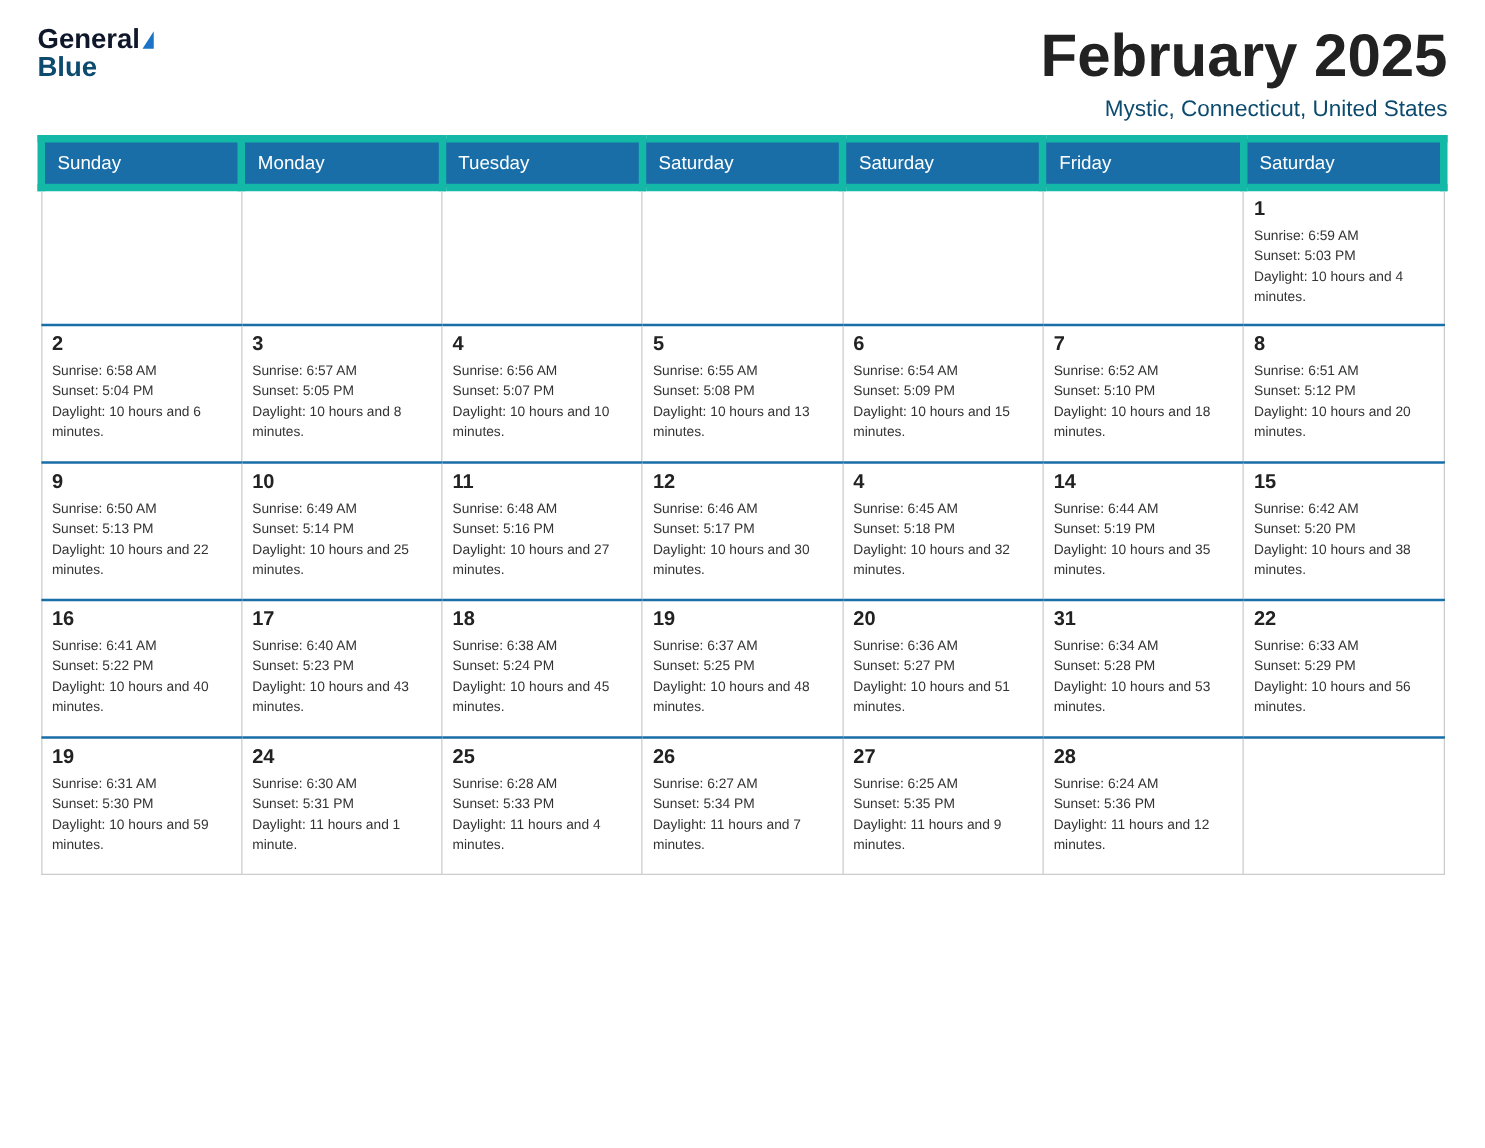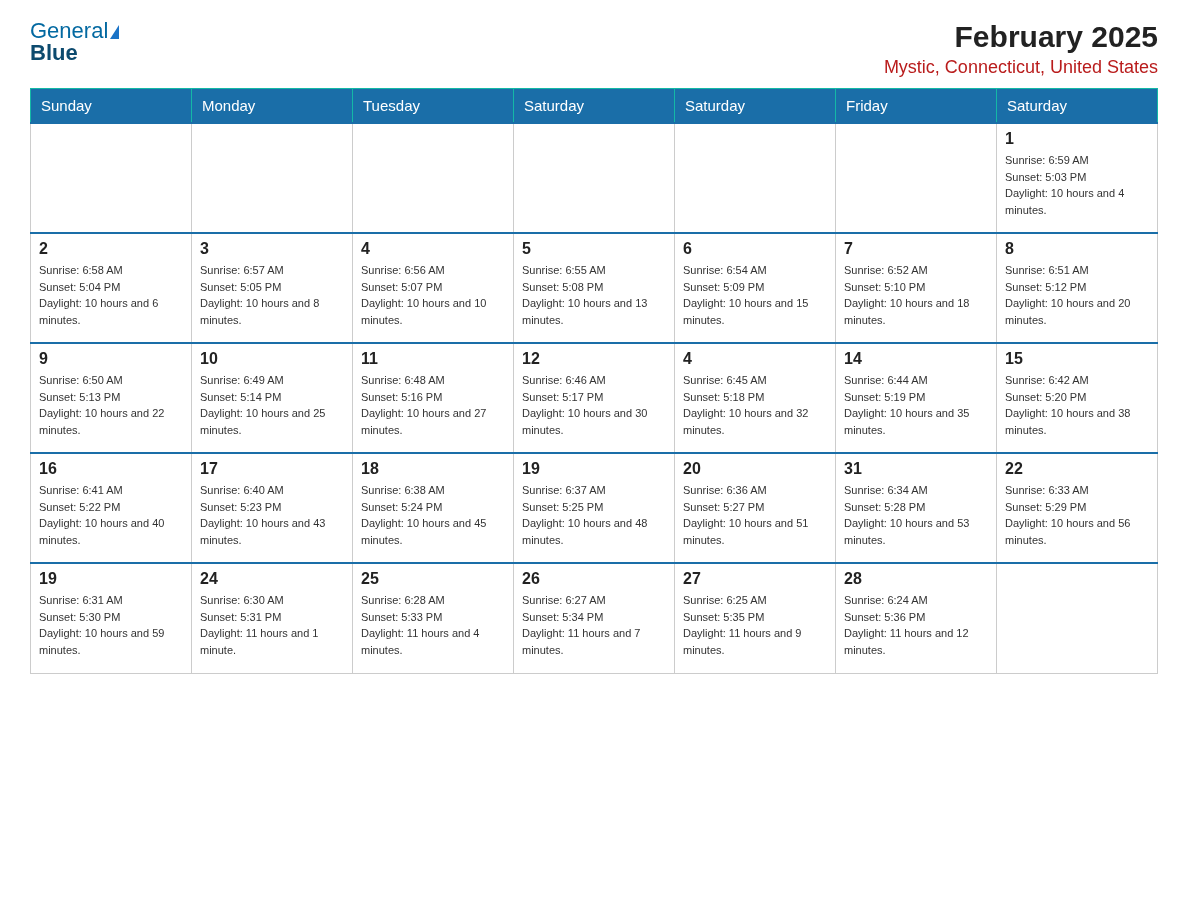--- a/index.html
+++ b/index.html
@@ -16,22 +16,22 @@
       align-items: flex-start;
       margin-bottom: 10px;
     }
     .logo {
       display: flex;
       flex-direction: column;
       align-items: flex-start;
     }
     .logo-general {
       font-size: 22px;
-      font-weight: normal;
-      color: #0369a1;
+      font-weight: bold;
+      color: #0f172a;
       line-height: 1;
     }
     .logo-blue {
       font-size: 22px;
       font-weight: bold;
       color: #0c4a6e;
       line-height: 1;
     }
     .logo-triangle {
       display: inline-block;
@@ -41,43 +41,43 @@
       border-bottom: 14px solid #1a73c7;
       margin-left: 2px;
       vertical-align: middle;
       position: relative;
       top: -2px;
     }
     .title-block {
       text-align: right;
     }
     .month-title {
-      font-size: 30px;
+      font-size: 48px;
       font-weight: bold;
       color: #222;
       line-height: 1.1;
     }
     .location {
       font-size: 18px;
-      color: #b91c1c;
+      color: #0c4a6e;
       margin-top: 4px;
     }
     .calendar {
       width: 100%;
       border-collapse: collapse;
       margin-top: 10px;
     }
     .calendar th {
       background-color: #1a6ea8;
       color: #fff;
       font-size: 15px;
       font-weight: normal;
       padding: 8px 10px;
       text-align: left;
-      border: 1px solid #14b8a6;
+      border: 6px solid #14b8a6;
     }
     .calendar td {
       border: 1px solid #ccc;
       vertical-align: top;
       padding: 6px 8px;
       width: 14.28%;
       min-height: 110px;
       height: 110px;
     }
     .day-number {

